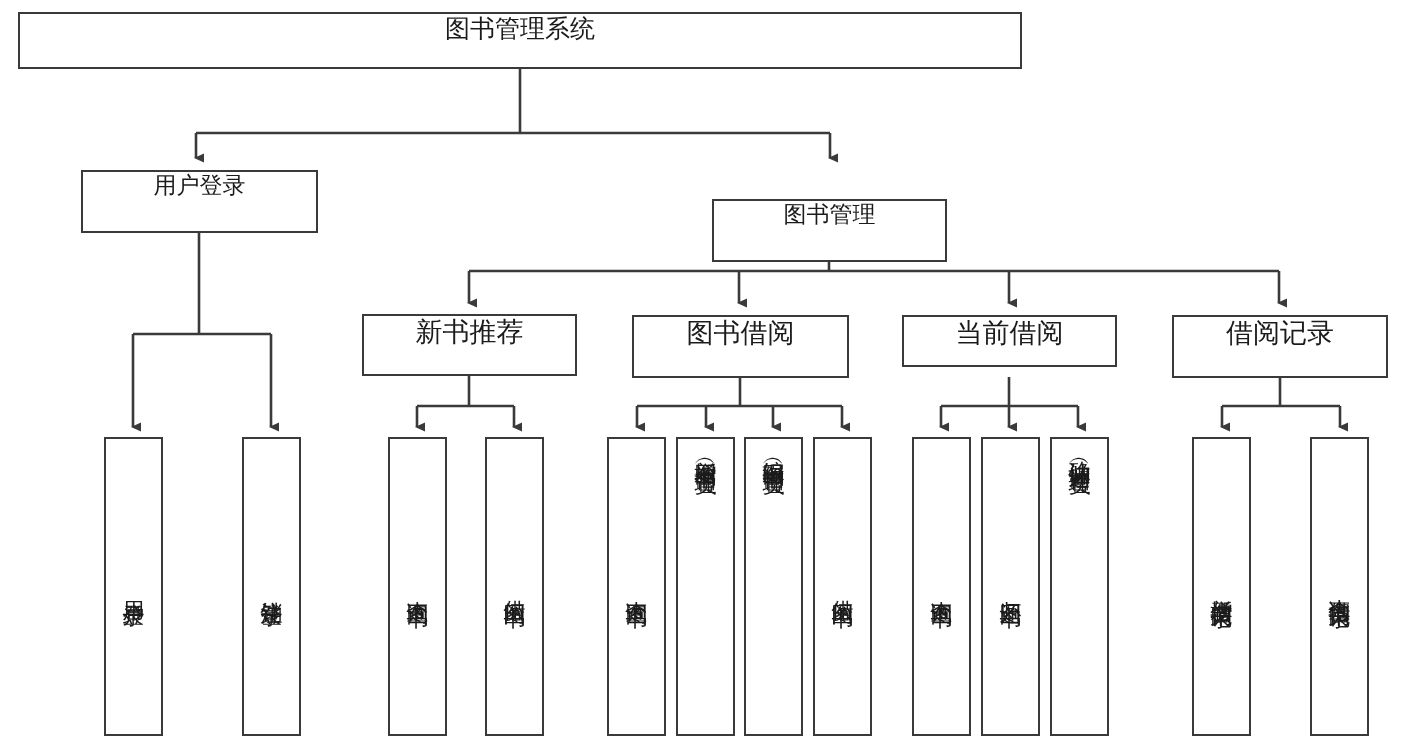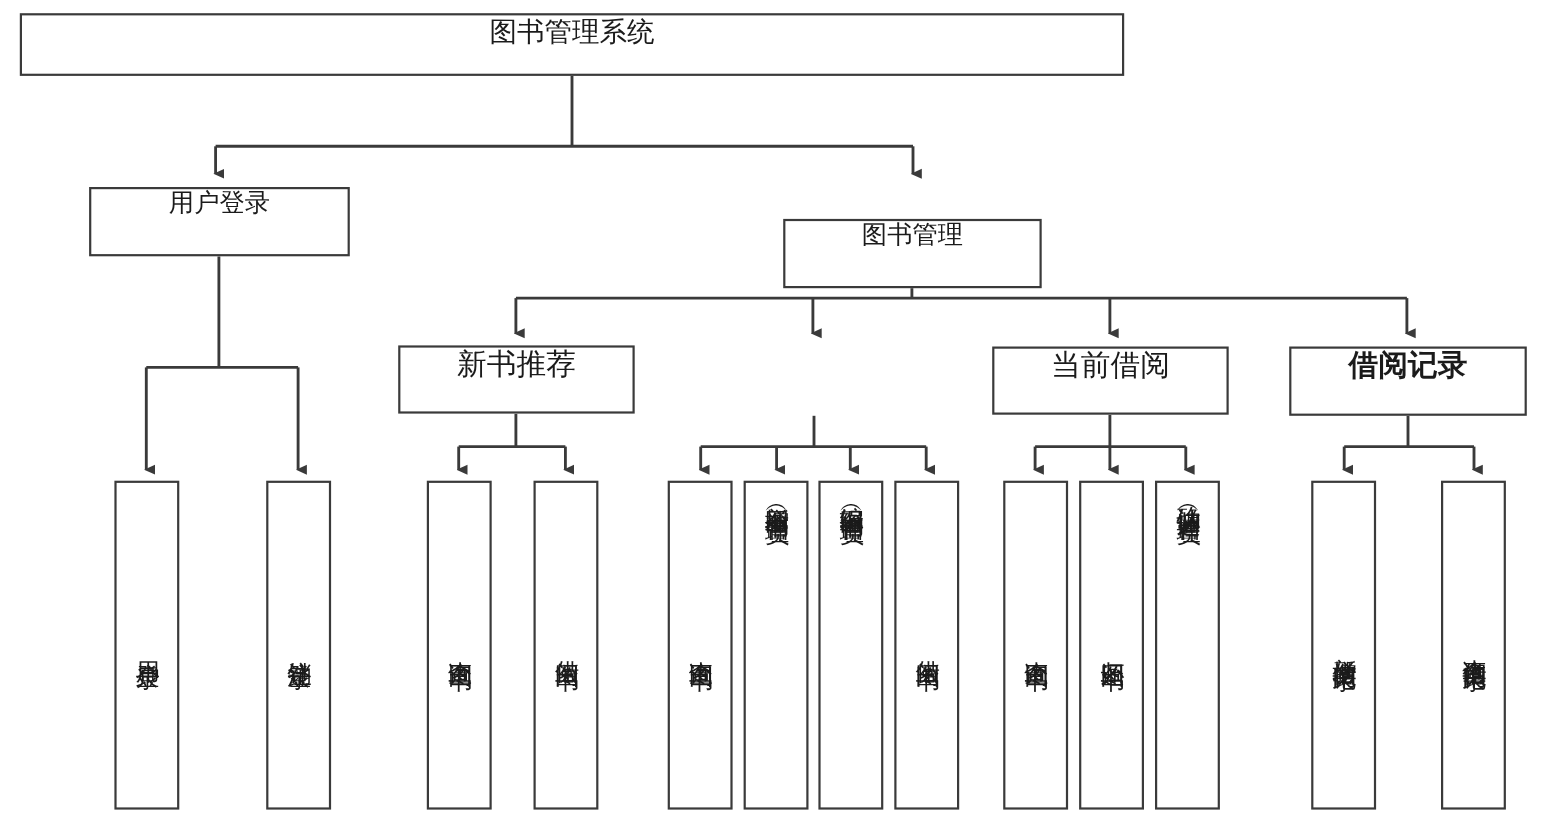--- a/index.html
+++ b/index.html
@@ -133,26 +133,29 @@
   </div>
 
   <div class="node lvl2" style="left:712px; top:171px; width:235px; height:63px;margin-top:28px;">
     <span>图书管理</span>
   </div>
 
   <div class="node lvl3" style="left:362px; top:314px; width:215px; height:62px;">
     <span>新书推荐</span>
   </div>
 
-
-  <div class="node lvl3" style="left:902px; top:315px; width:215px; height:62px;">
+  <div class="node lvl3" style="left:632px; top:315px; width:217px; height:63px;">
+    <span>图书借阅</span>
+  </div>
+
+  <div class="node lvl3" style="left:902px; top:315px; width:215px; height:52px;">
     <span>当前借阅</span>
   </div>
 
-  <div class="node lvl3" style="left:1172px; top:315px; width:216px; height:63px;font-weight:bold;">
+  <div class="node lvl3" style="left:1172px; top:315px; width:216px; height:63px;">
     <span>借阅记录</span>
   </div>
 
   <div class="node leaf" style="left:104px; top:437px; width:59px; height:299px;">
     <span class="vtext">用户登录</span>
   </div>
 
   <div class="node leaf" style="left:242px; top:437px; width:59px; height:299px;">
     <span class="vtext">注销登录</span>
   </div>

